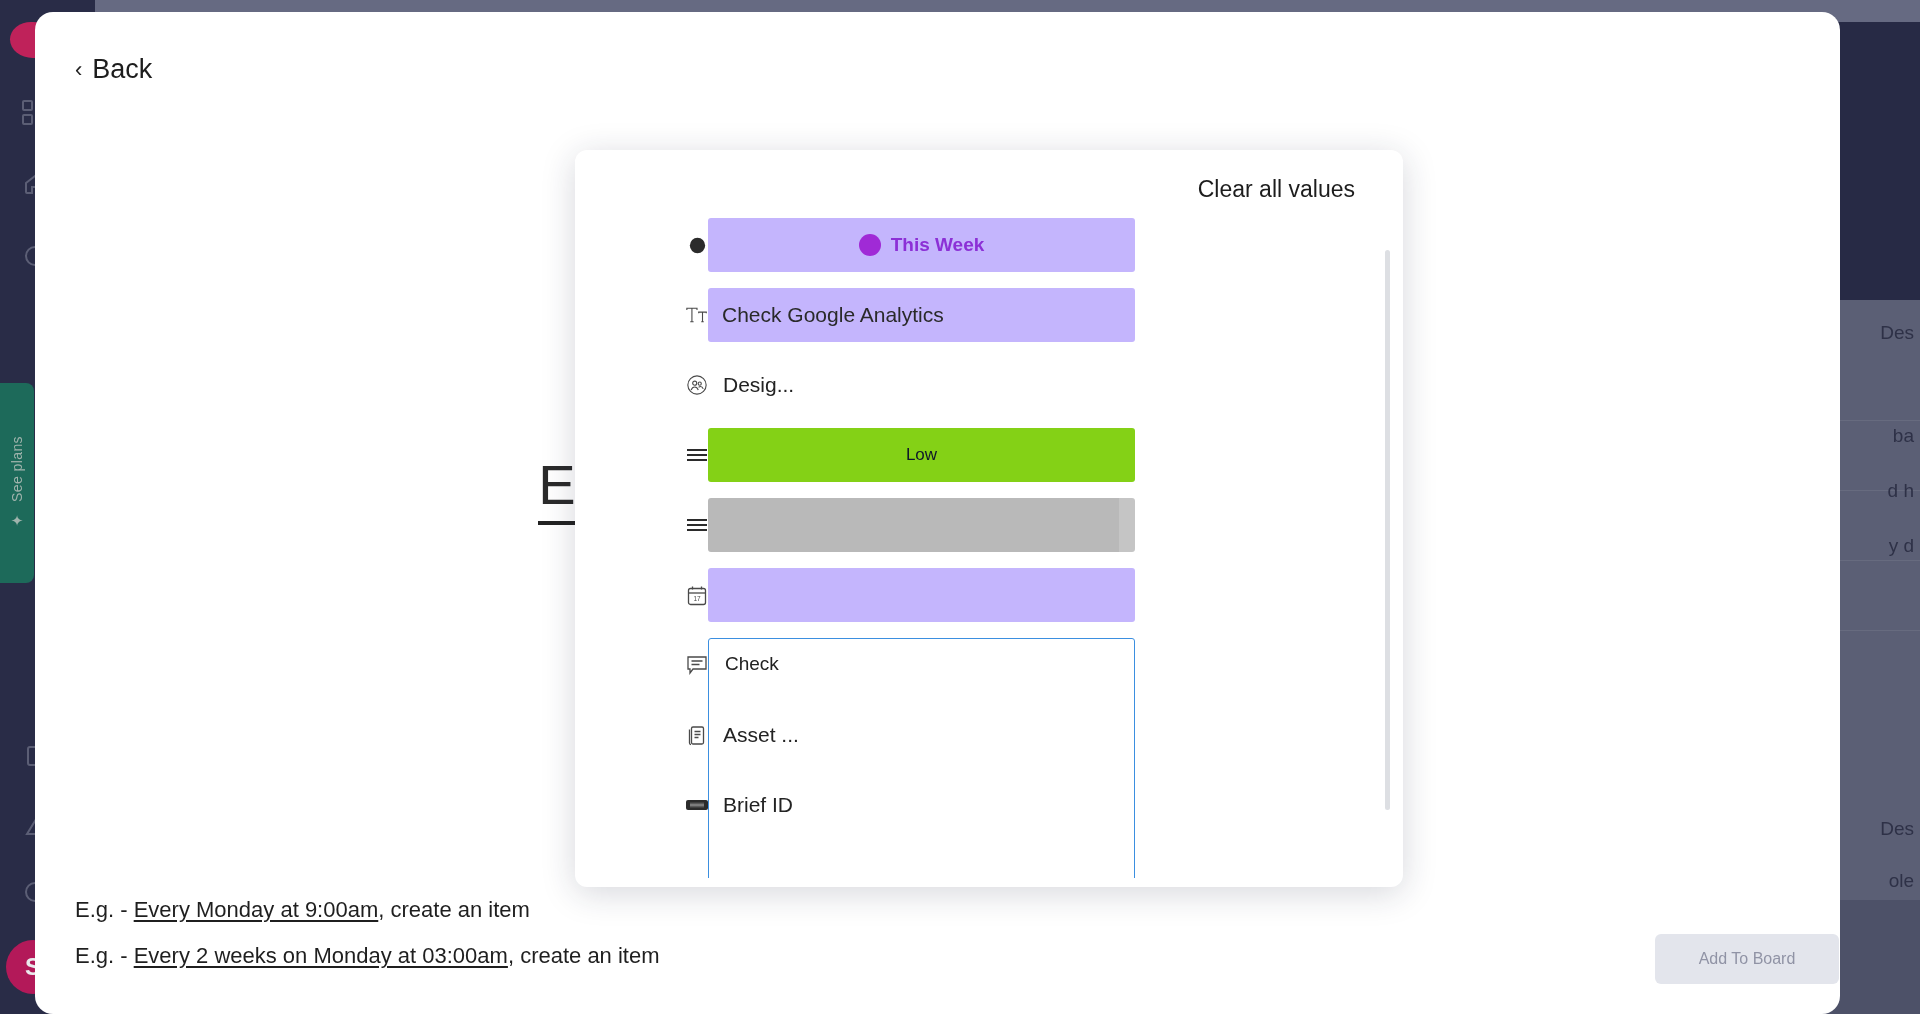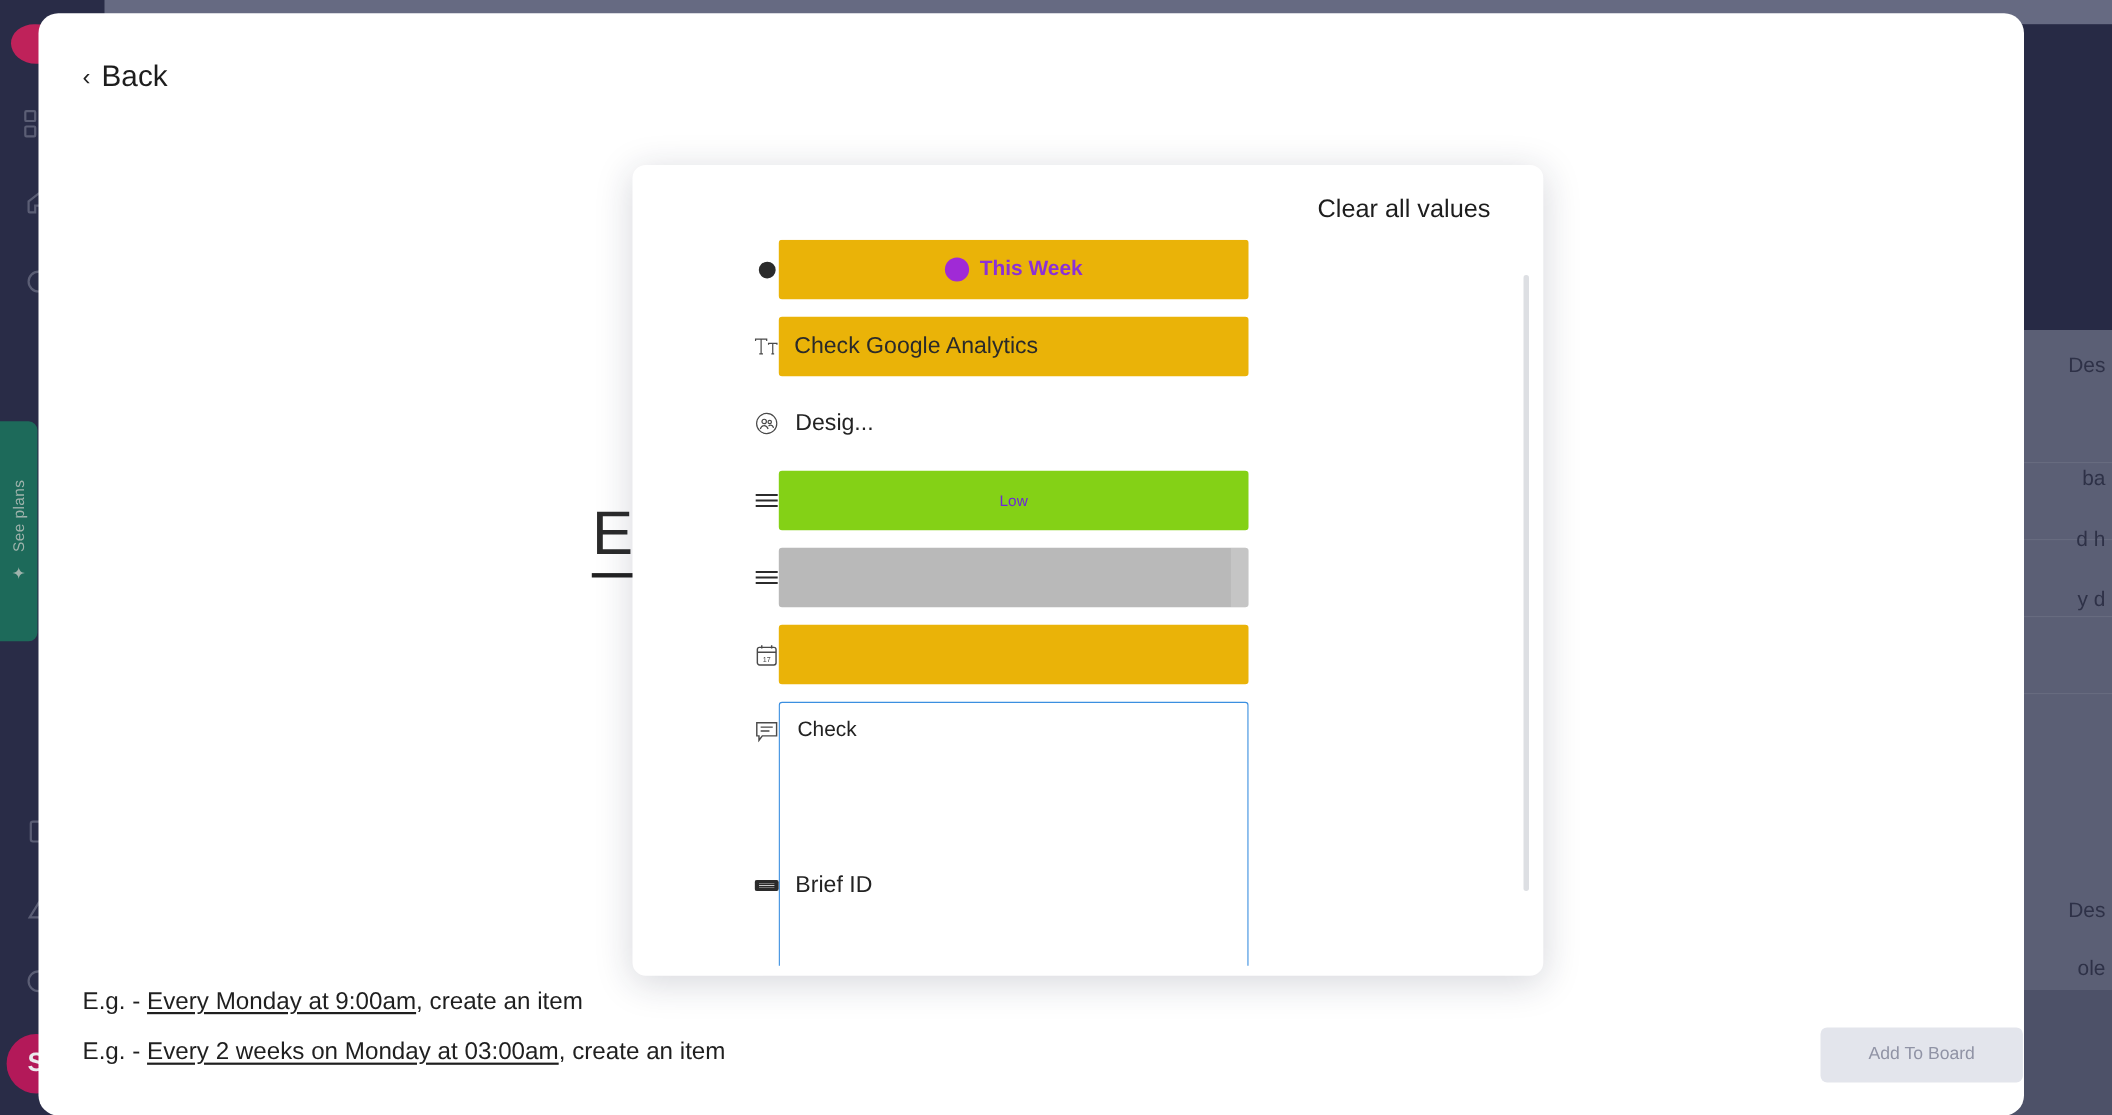--- a/index.html
+++ b/index.html
@@ -161,21 +161,21 @@
     display: flex; align-items: center; justify-content: center;
     color: #4a4a4a;
   }
   .field-label .f-text {
     width: 112px; text-align: left;
     font-size: 21px; color: #232323;
   }
   .field-value {
     position: absolute; left: 133px; top: 0;
     width: 427px; height: 54px;
-    background: #eab308; border-radius: 3px;
+    background: #c4b5fd; border-radius: 3px;
     display: flex; align-items: center;
   }
 
   .val-center {
     width: 100%; display: flex; align-items: center;
     justify-content: center; gap: 10px;
   }
   .group-dot {
     width: 22px; height: 22px; border-radius: 50%;
     background: #a02ad6;
@@ -186,21 +186,21 @@
     width: 32px; height: 32px; border-radius: 50%;
     background: #d81a4f; color: #fff;
     font-size: 14px; font-weight: 700; letter-spacing: .5px;
     display: flex; align-items: center; justify-content: center;
   }
   .priority-cell {
     background: #7ed321 !important; background: #84d116 !important;
     justify-content: center;
   }
   .priority-cell .pr-text {
-    color: #6d28d9; font-size: 14px; font-weight: 400;
+    color: #0f172a; font-size: 17px; font-weight: 400;
   }
   .status-cell { background: #b9b9b9 !important; position: relative; }
   .status-cell::after {
     content: ""; position: absolute; right: 0; top: 0;
     width: 16px; height: 100%;
     background: rgba(255,255,255,.18);
   }
 
   
   #brief-textarea {
@@ -406,20 +406,32 @@
             <svg width="22" height="20" viewBox="0 0 22 20" fill="none" stroke="#4a4a4a" stroke-width="1.3">
               <path d="M2 2h18v12H7l-3 4v-4H2z"></path>
               <path d="M5.5 6h11M5.5 9.5h8"></path>
             </svg>
           </span>
           <span class="f-text">Brief ...</span>
         </div>
         <textarea id="brief-textarea" placeholder="" style="">Check</textarea>
       </div>
 
+      <div class="field-row" style="top:490px">
+        <div class="field-label">
+          <span class="f-icon">
+            <svg width="20" height="21" viewBox="0 0 20 21" fill="none" stroke="#4a4a4a" stroke-width="1.3">
+              <rect x="4.5" y="2" width="12" height="17" rx="1.5"></rect>
+              <path d="M2.5 4.5v13.5a1.5 1.5 0 0 0 1.5 1.5"></path>
+              <path d="M7.5 6.5h6M7.5 9.5h6M7.5 12.5h4"></path>
+            </svg>
+          </span>
+          <span class="f-text">Asset ...</span>
+        </div>
+      </div>
 
       <div class="field-row" style="top:560px">
         <div class="field-label">
           <span class="f-icon">
             <svg width="22" height="12" viewBox="0 0 22 12">
               <rect x="0" y="1" width="22" height="10" rx="2" fill="#2b2b2b"></rect>
               <path d="M4 6h14" stroke="#cfcfcf" stroke-width="1"></path>
               <path d="M4 4.2h14M4 7.8h14" stroke="#8d8d8d" stroke-width=".7"></path>
             </svg>
           </span>

